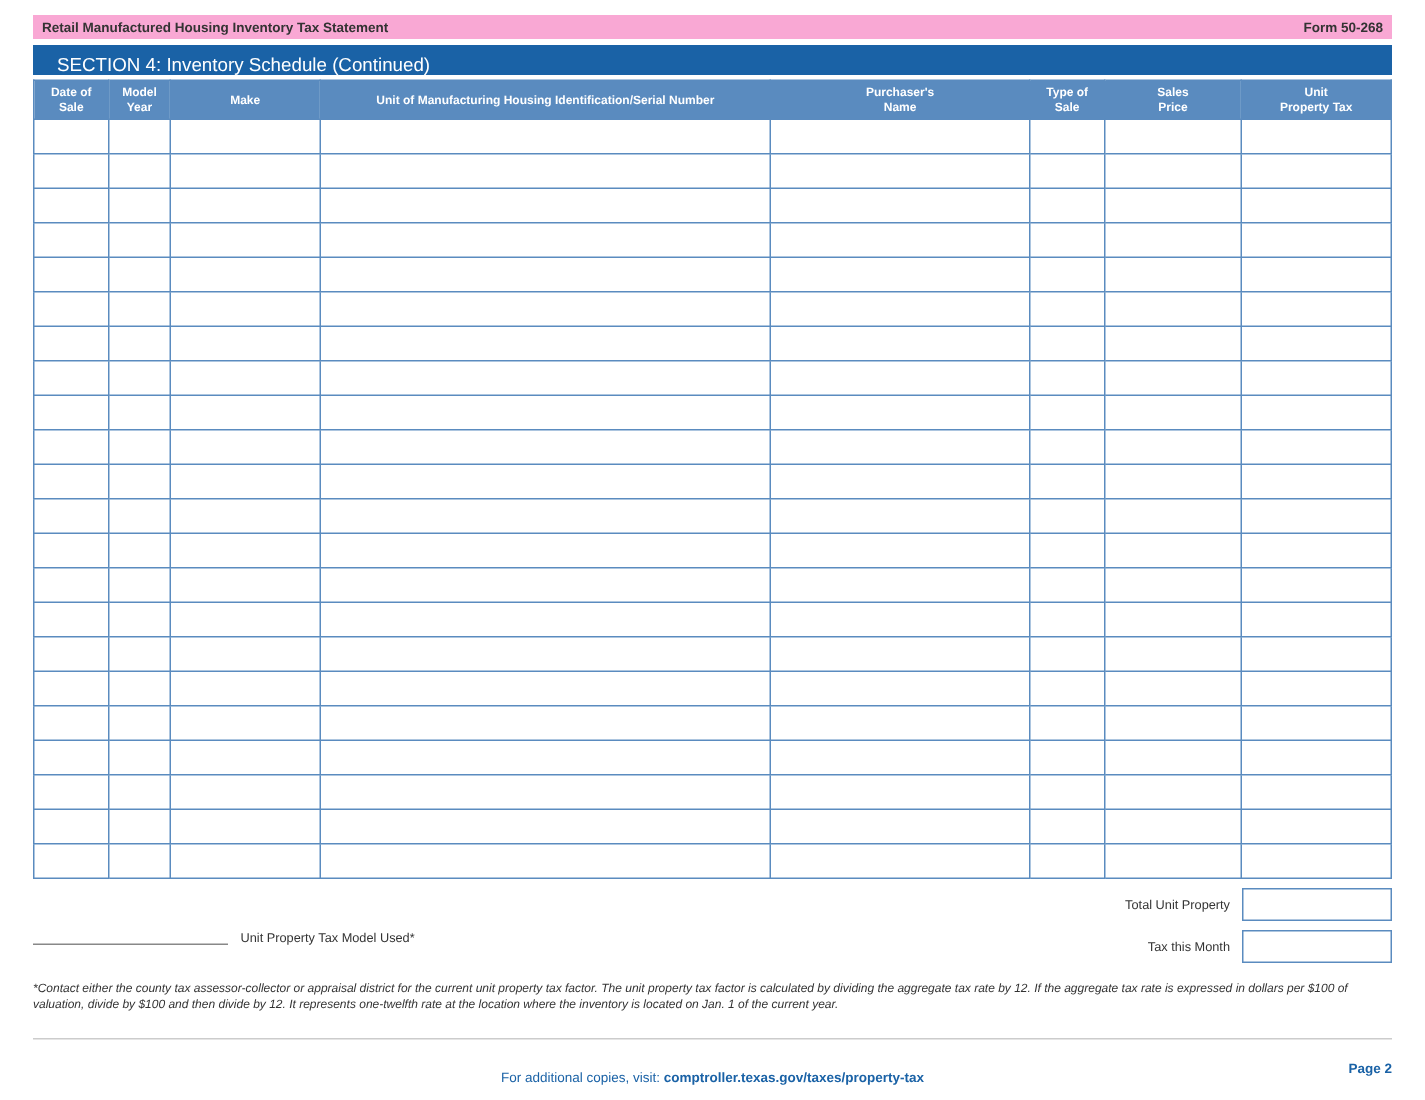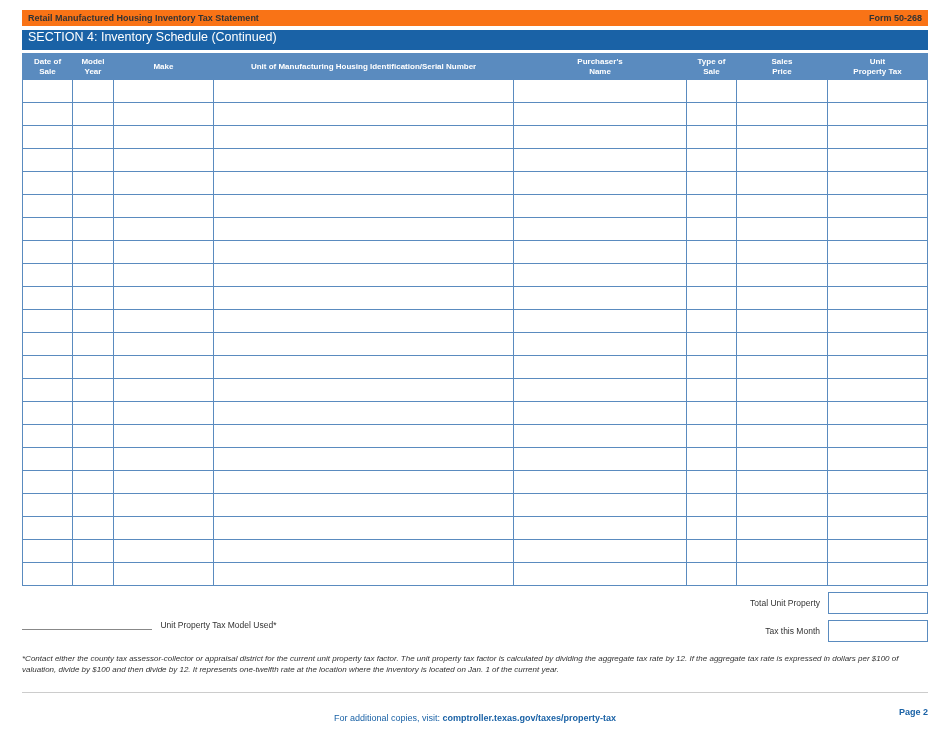--- a/index.html
+++ b/index.html
@@ -7,37 +7,37 @@
     font-family: Arial, Helvetica, sans-serif;
     background: #fff;
     width: 950px;
     height: 733px;
     position: relative;
     padding: 10px 22px 0 22px;
     font-size: 10px;
     color: #333;
   }
   .header-bar {
-    background: #f97316;
+    background: #f9a8d4;
     height: 16px;
     display: flex;
     justify-content: space-between;
     align-items: center;
     padding: 0 6px;
     font-size: 9px;
     font-weight: bold;
     color: #333;
   }
   .section-bar {
     background: #1a62a6;
     color: #fff;
     height: 20px;
     display: flex;
-    align-items: flex-start;
-    padding-left: 6px;
+    align-items: flex-end;
+    padding-left: 16px;
     font-size: 12.5px;
     margin-top: 4px;
     font-weight: normal;
   }
   table.inventory {
     width: 100%;
     border-collapse: collapse;
     margin-top: 3px;
     table-layout: fixed;
   }

